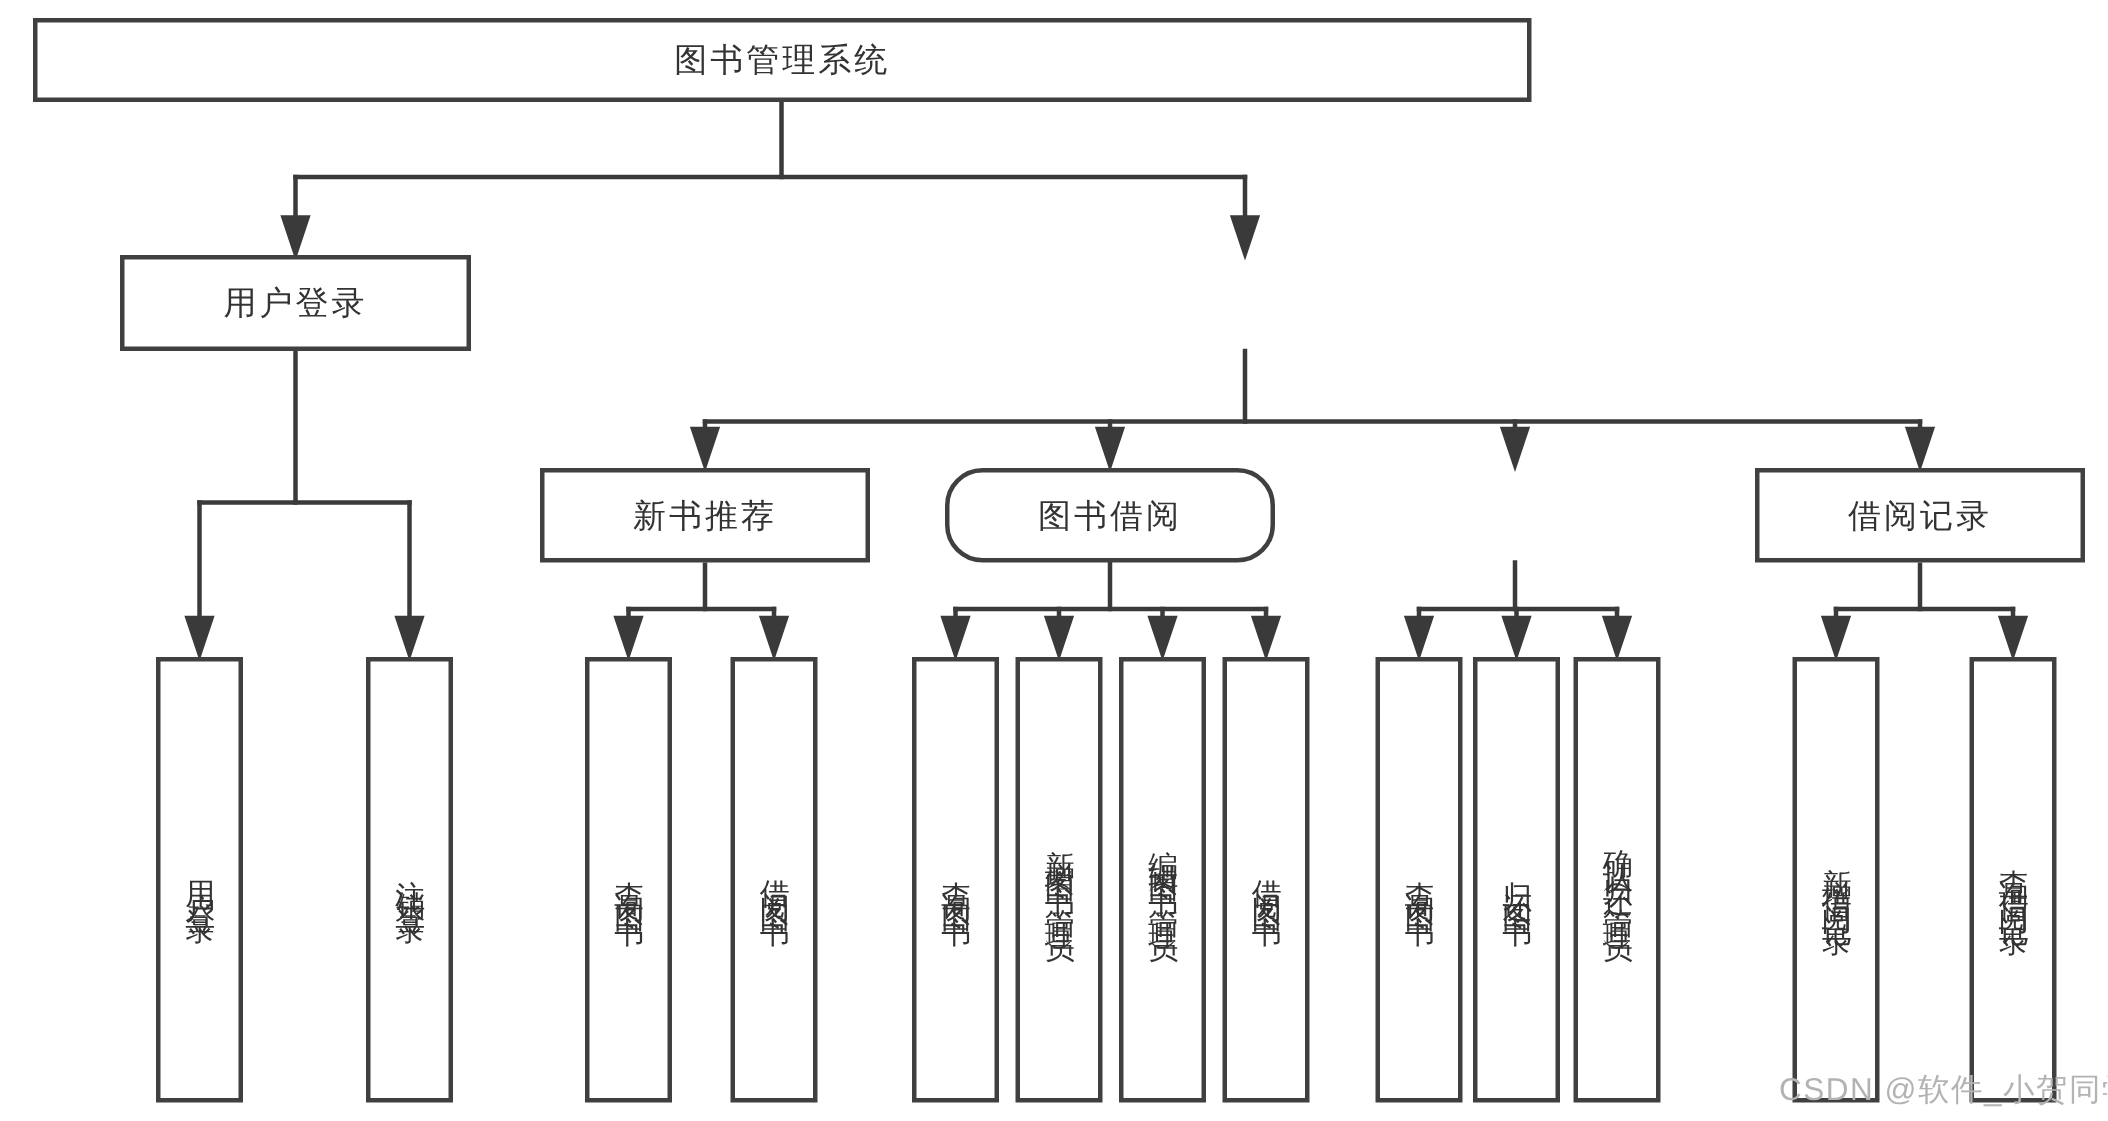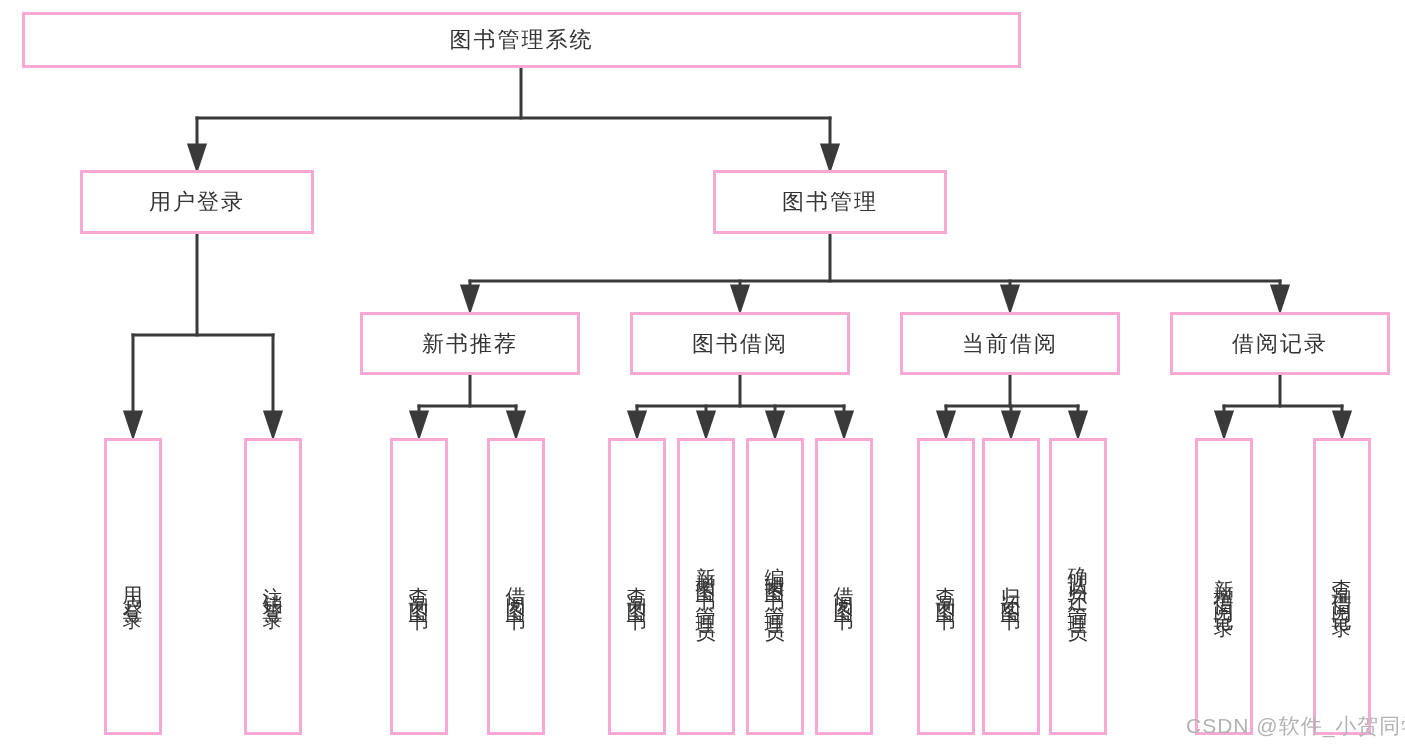--- a/index.html
+++ b/index.html
@@ -7,21 +7,21 @@
     position:relative;
     width:1405px;height:747px;
     background:#ffffff;
     font-family:"Liberation Sans","DejaVu Sans",sans-serif;
     overflow:hidden;
   }
   #edges{position:absolute;left:0;top:0;z-index:1;}
   .node{
     position:absolute;
     box-sizing:border-box;
-    border:3px solid #f9a8d4;
+    border:3px solid #404040;
     background:#ffffff;
     display:flex;
     align-items:center;
     justify-content:center;
     color:#333333;
     z-index:2;
   }
   .hbox{font-size:22px;letter-spacing:2px;}
   .vbox{font-size:20px;}
   .vbox .vtext{
@@ -124,32 +124,26 @@
     </g>
   </svg>
 
   <div class="node hbox" style="left:22px;top:12px;width:999px;height:56px;">
     <span>图书管理系统</span>
   </div>
 
   <div class="node hbox" style="left:80px;top:170px;width:234px;height:64px;">
     <span>用户登录</span>
   </div>
-  <div class="node hbox" style="left:713px;top:170px;width:234px;height:64px;">
-    <span>图书管理</span>
-  </div>
 
   <div class="node hbox" style="left:360px;top:312px;width:220px;height:63px;text-align:center;">
     <span>新书推荐</span>
   </div>
-  <div class="node hbox" style="left:630px;top:312px;width:220px;height:63px;">
+  <div class="node hbox" style="left:630px;top:312px;width:220px;height:63px;border-radius:25px;">
     <span>图书借阅</span>
-  </div>
-  <div class="node hbox" style="left:900px;top:312px;width:220px;height:63px;">
-    <span>当前借阅</span>
   </div>
   <div class="node hbox" style="left:1170px;top:312px;width:220px;height:63px;">
     <span>借阅记录</span>
   </div>
 
   <div class="node vbox" style="left:104px;top:438px;width:58px;height:297px;">
     <span class="vtext">用户登录</span>
   </div>
   <div class="node vbox" style="left:244px;top:438px;width:58px;height:297px;">
     <span class="vtext">注销登录</span>

